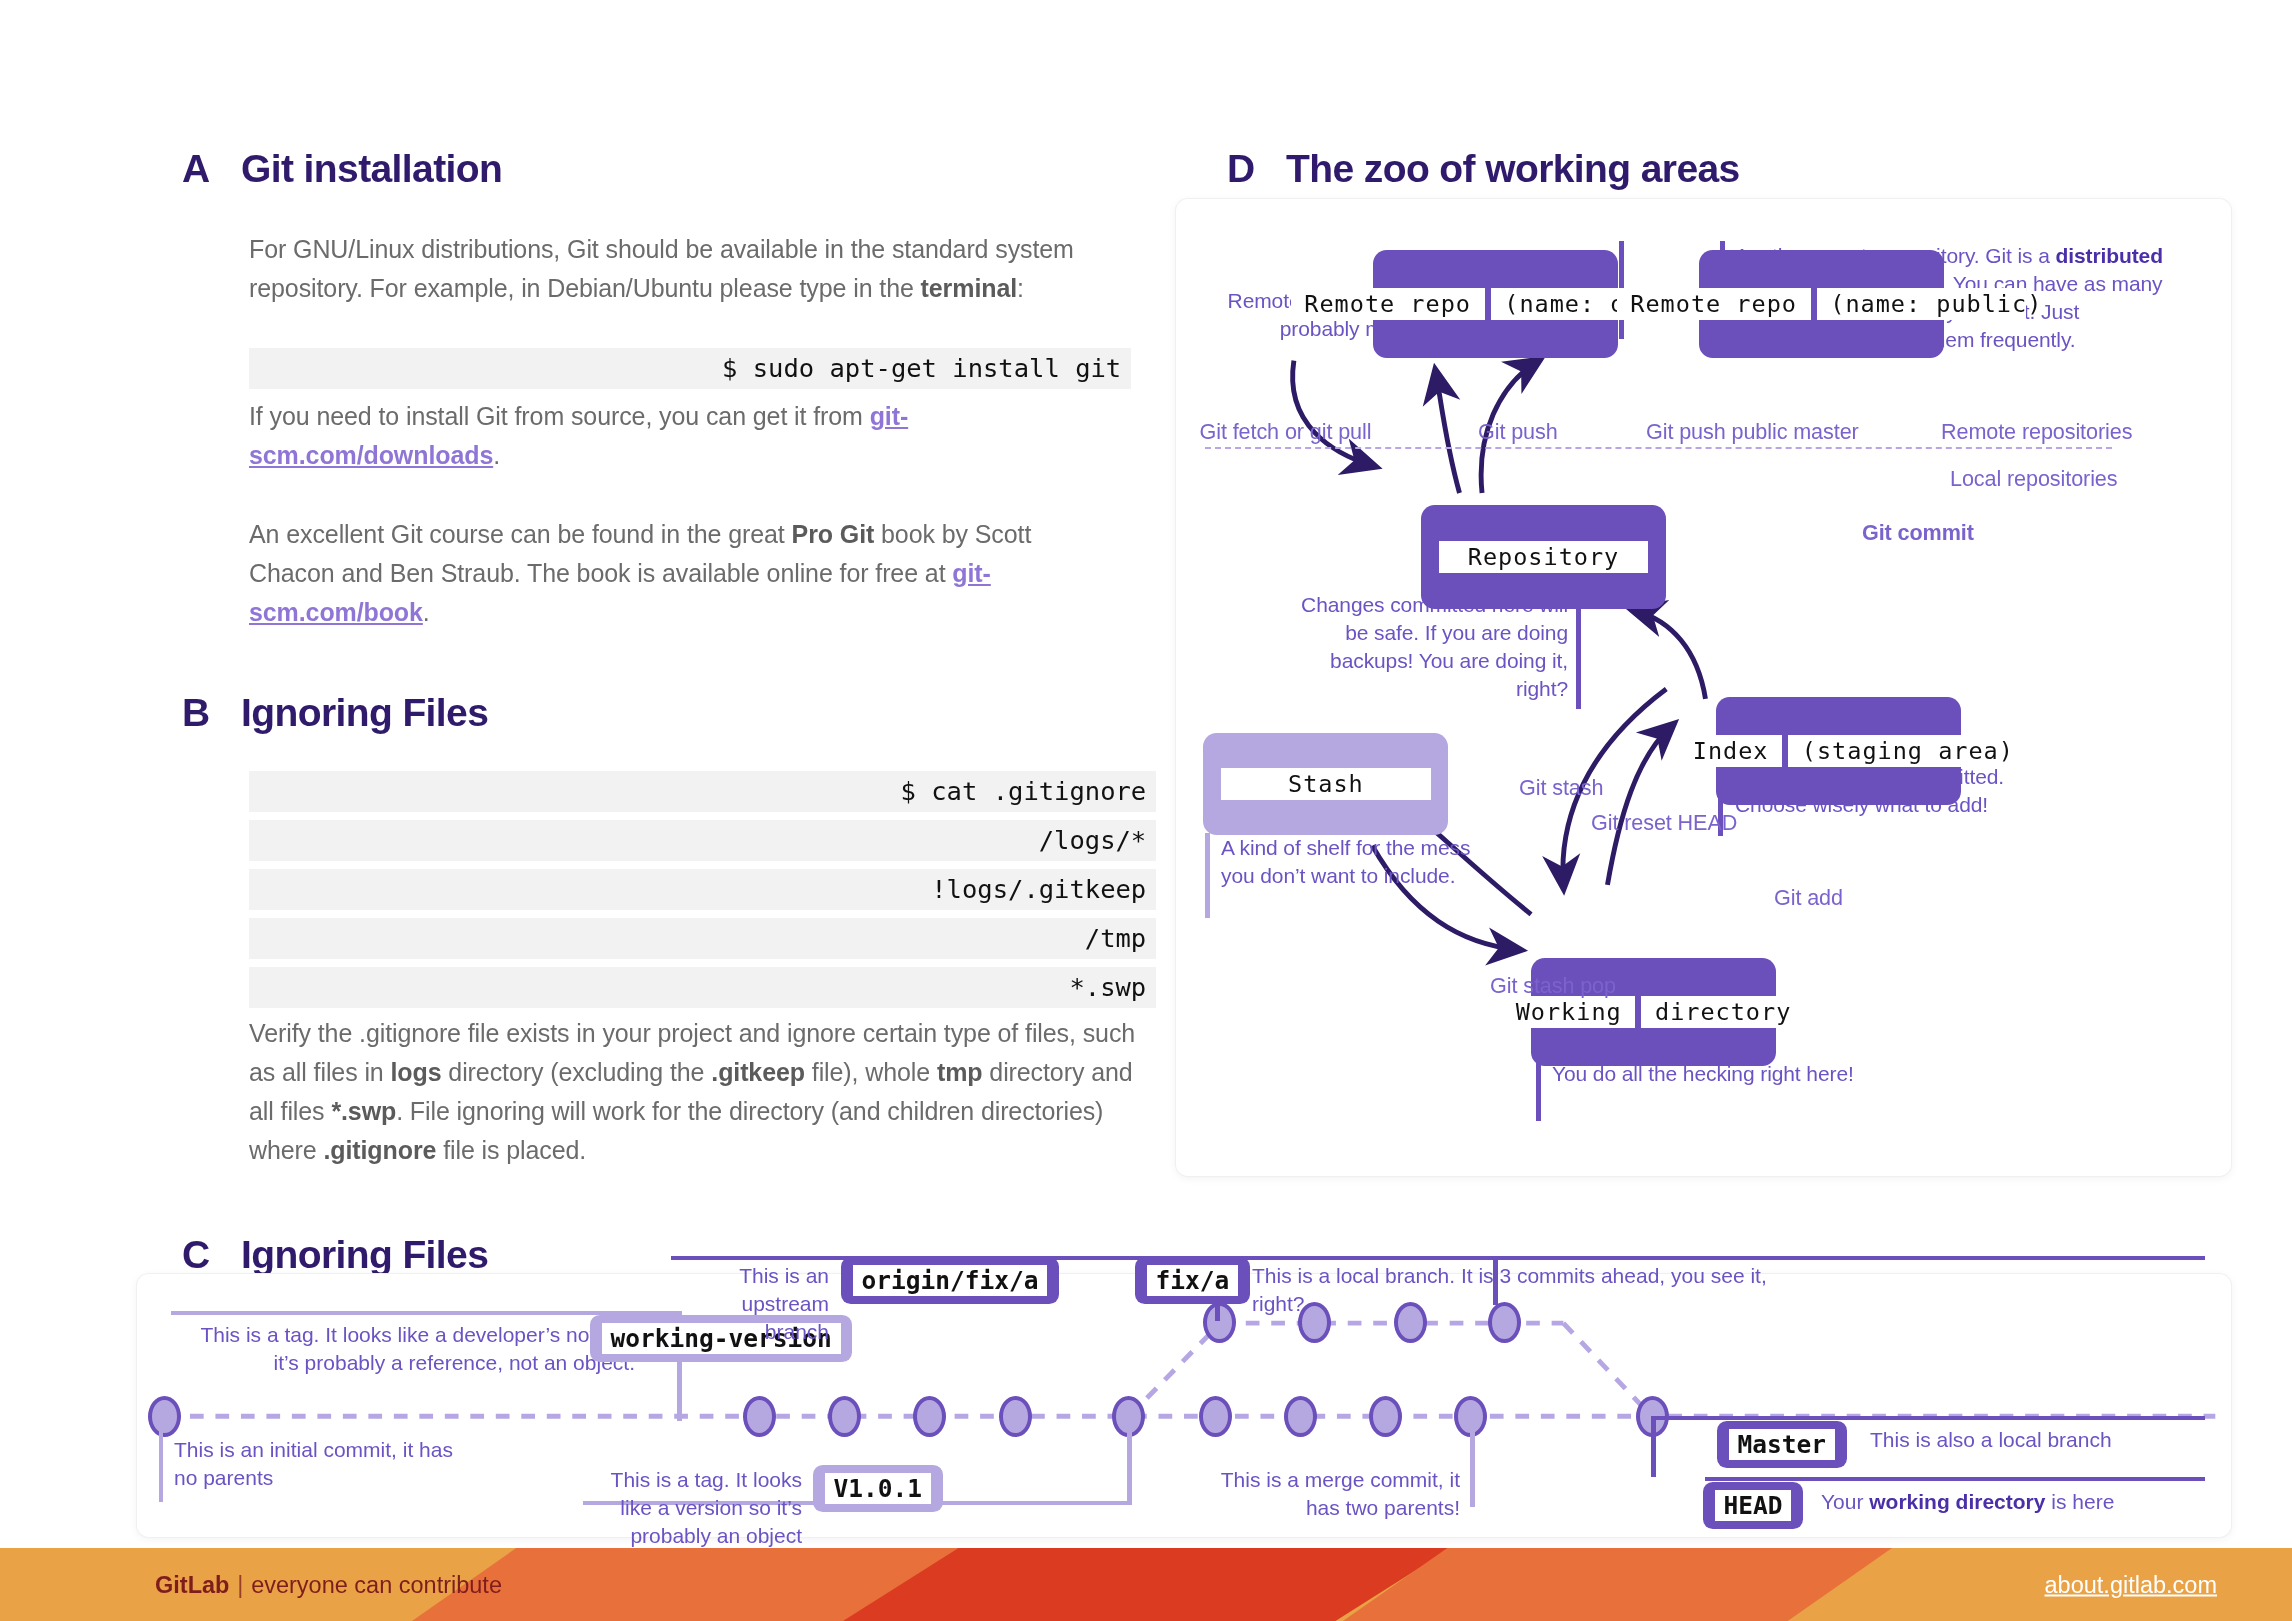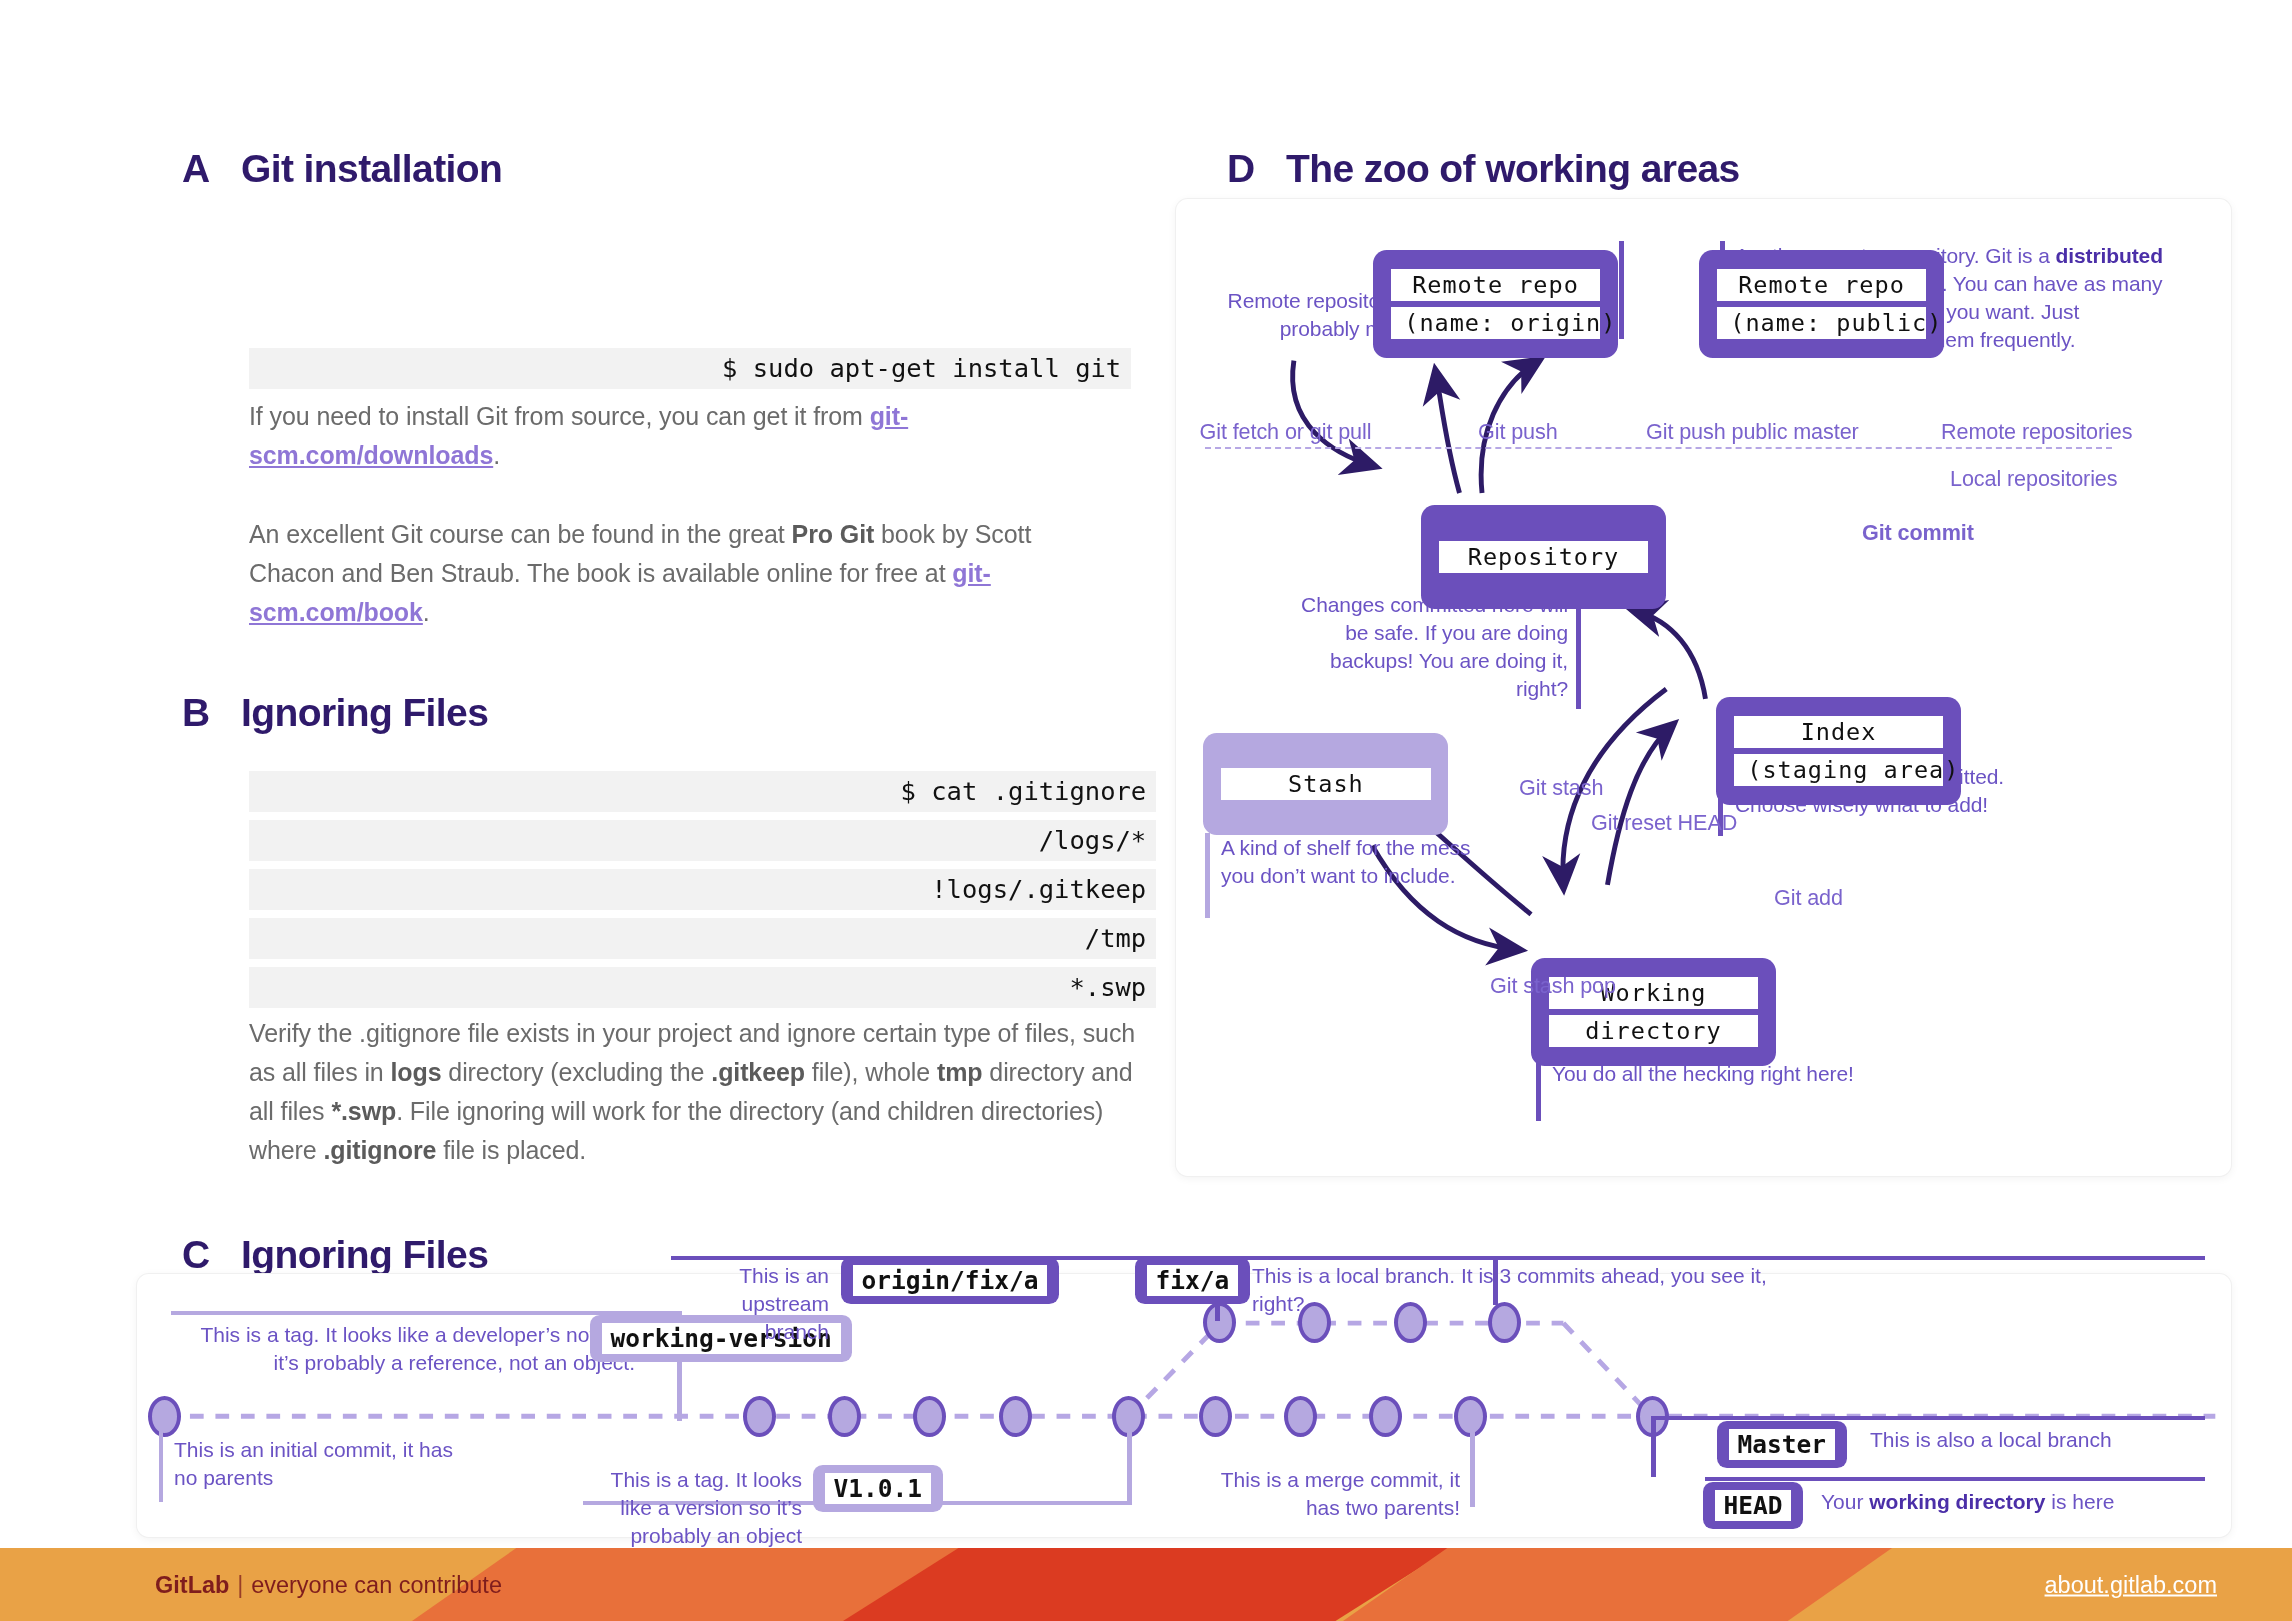--- a/index.html
+++ b/index.html
@@ -38,21 +38,21 @@
 
   
   .card {
     position:absolute; background:#fff; border-radius:11.8px;
     box-shadow: 0 0 0 1px #f0f0f0, 0 2px 9.8px rgba(0,0,0,.06);
   }
 
   
   .node {
     position:absolute; background:#6b4fbb; border-radius:13.7px;
-    display:flex; flex-direction:column; justify-content:center;
+    display:flex; flex-direction:row; justify-content:center;
     align-items:center; gap:5.9px; padding:13.7px 17.6px;
   }
   .node.light { background:#b5a8e0; }
   .node .chip {
     background:#fff; color:#111;
     font-family:"DejaVu Sans Mono", monospace; font-size:23.5px;
     letter-spacing:1px; padding:2px 13.7px; width:100%; text-align:center;
     white-space:pre;
   }
   .annot {
@@ -117,20 +117,23 @@
 </head>
 <body>
 
 <div class="page">
 
   <div class="sec-head" style="left:182px; top:147px;">
     <span class="sec-letter">A</span>
     <span class="sec-title">Git installation</span>
   </div>
 
+  <div class="para" style="left:249px; top:230px; width:863px;">
+    <span>For GNU/Linux distributions, Git should be available in the standard system repository. For example, in Debian/Ubuntu please type in the </span><b>terminal</b><span>:</span>
+  </div>
 
   <div class="code" style="left:249px; top:348px; width:882px;">$ sudo apt-get install git</div>
 
   <div class="para" style="left:249px; top:397px; width:863px;">
     <span>If you need to install Git from source, you can get it from </span><a class="link" href="#">git-scm.com/downloads</a><span>.</span>
   </div>
 
   <div class="para" style="left:249px; top:515px; width:863px;">
     <span>An excellent Git course can be found in the great </span><b>Pro Git</b><span> book by Scott Chacon and Ben Straub. The book is available online for free at </span><a class="link" href="#">git-scm.com/book</a><span>.</span>
   </div>

